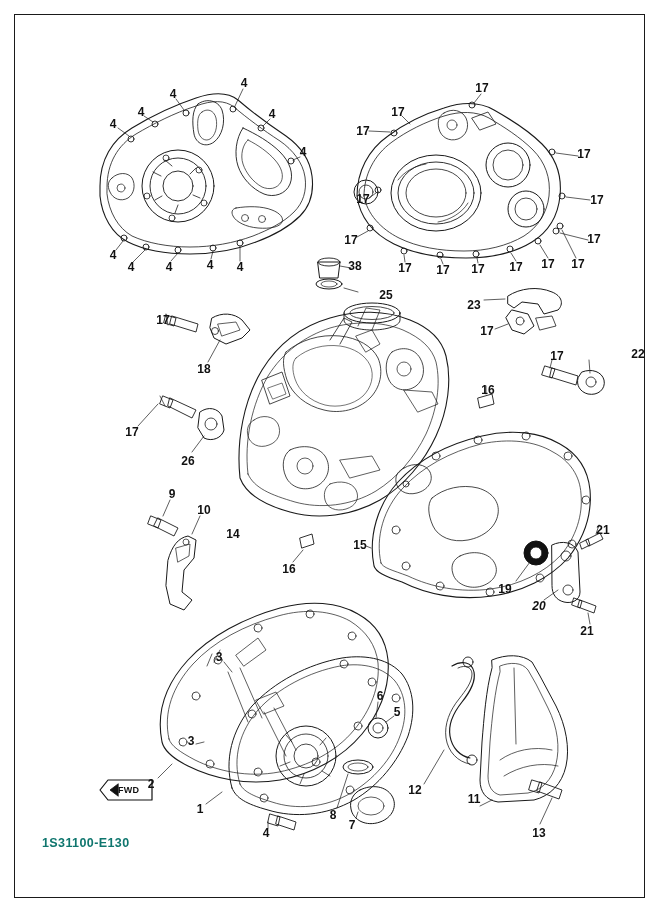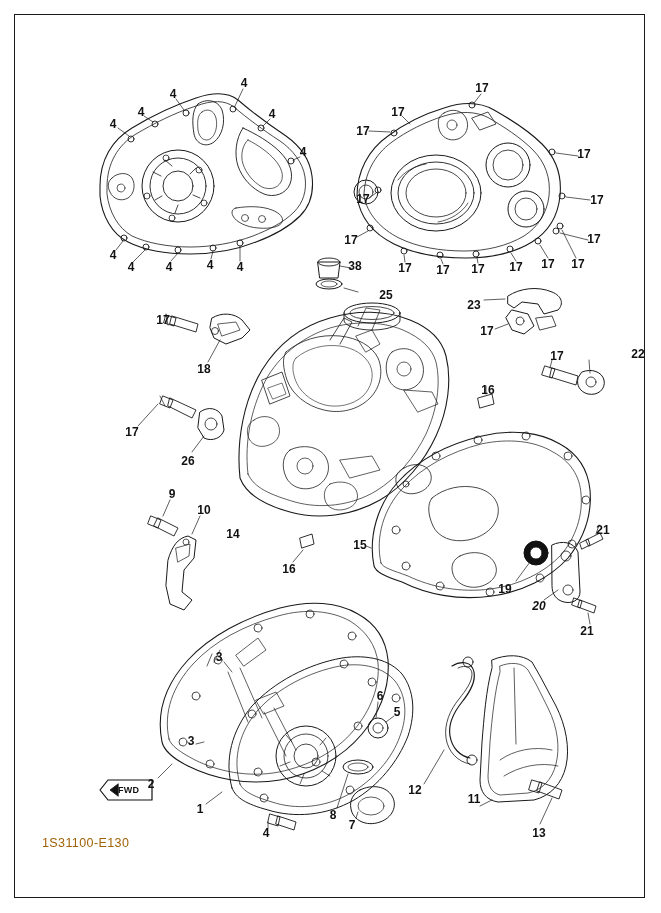--- a/index.html
+++ b/index.html
@@ -42,22 +42,22 @@
     line-height: 12px;
     white-space: nowrap;
     transform: translate(-50%, -50%);
   }
   .partcode {
     position: absolute;
     left: 42px;
     top: 836px;
     font-family: "Liberation Sans", sans-serif;
     font-size: 12.5px;
-    font-weight: normal;
-    color: #a16207;
+    font-weight: bold;
+    color: #0f766e;
     letter-spacing: 0.4px;
   }
   .fwd-label {
     position: absolute;
     left: 118px;
     top: 785px;
     font-family: "Liberation Sans", sans-serif;
     font-size: 9px;
     font-weight: bold;
     color: #111111;

